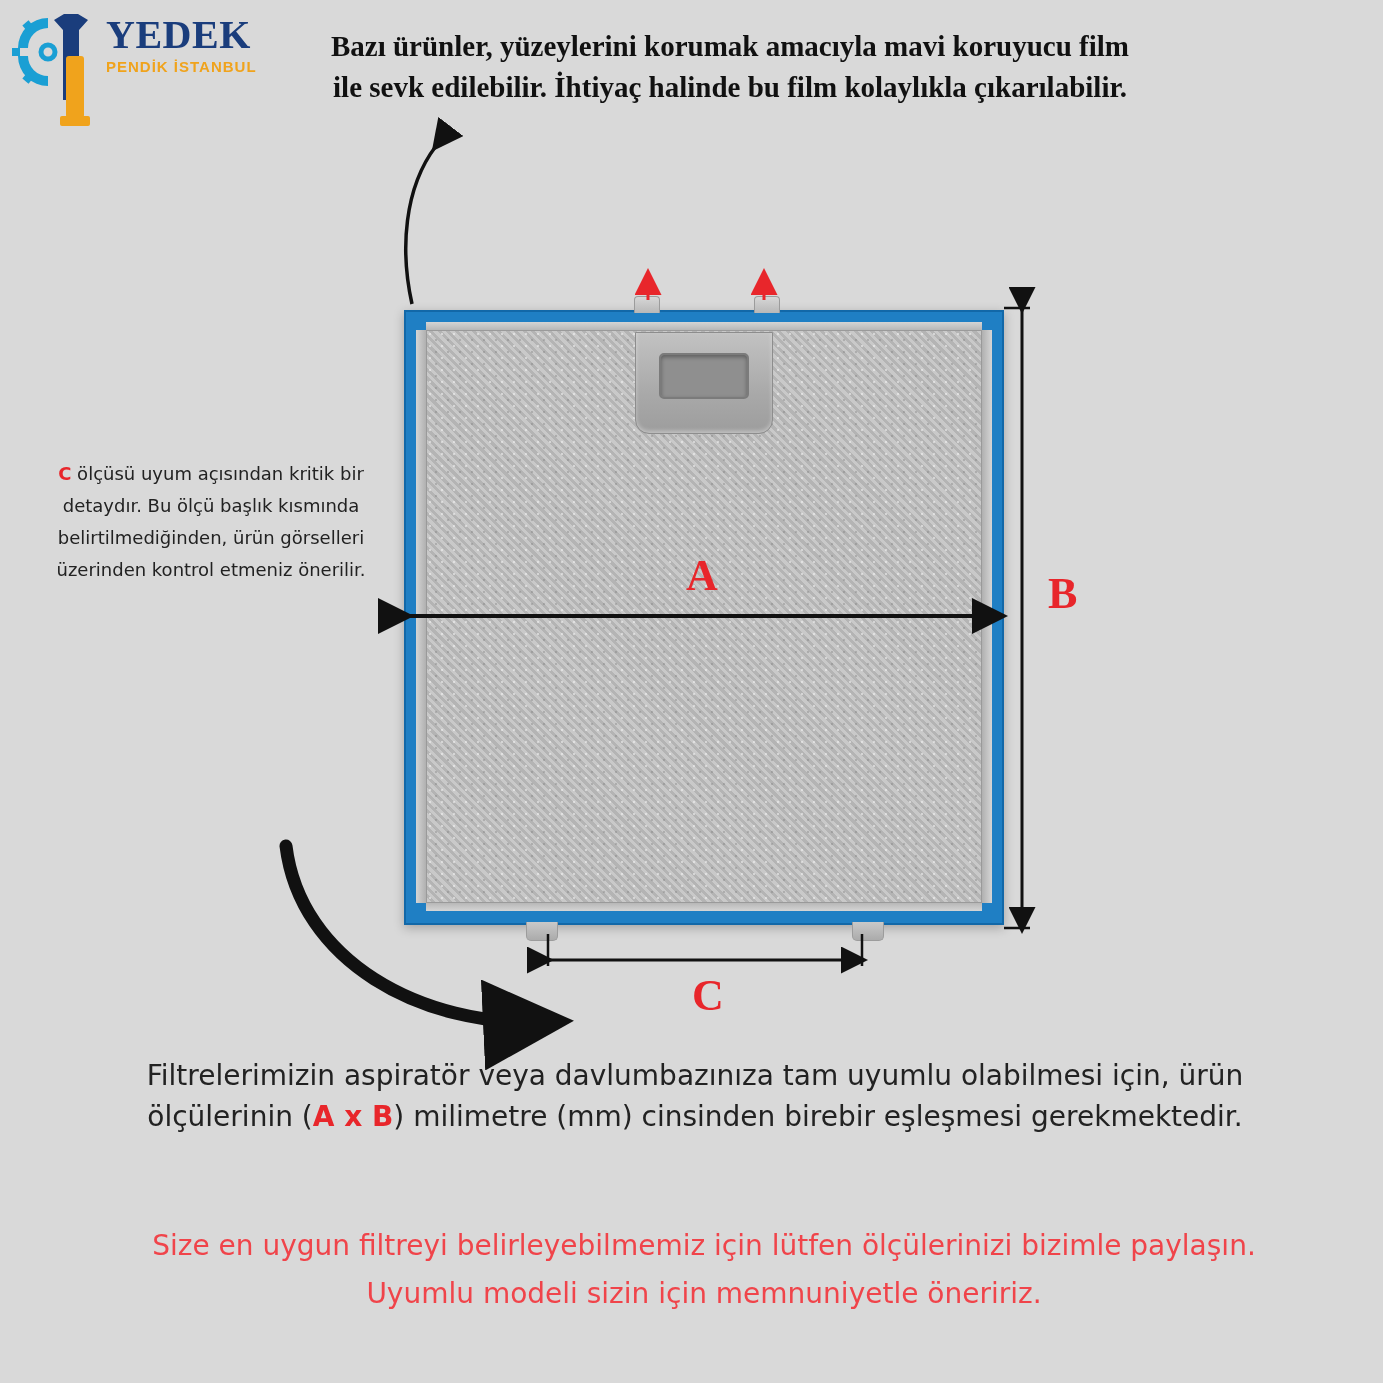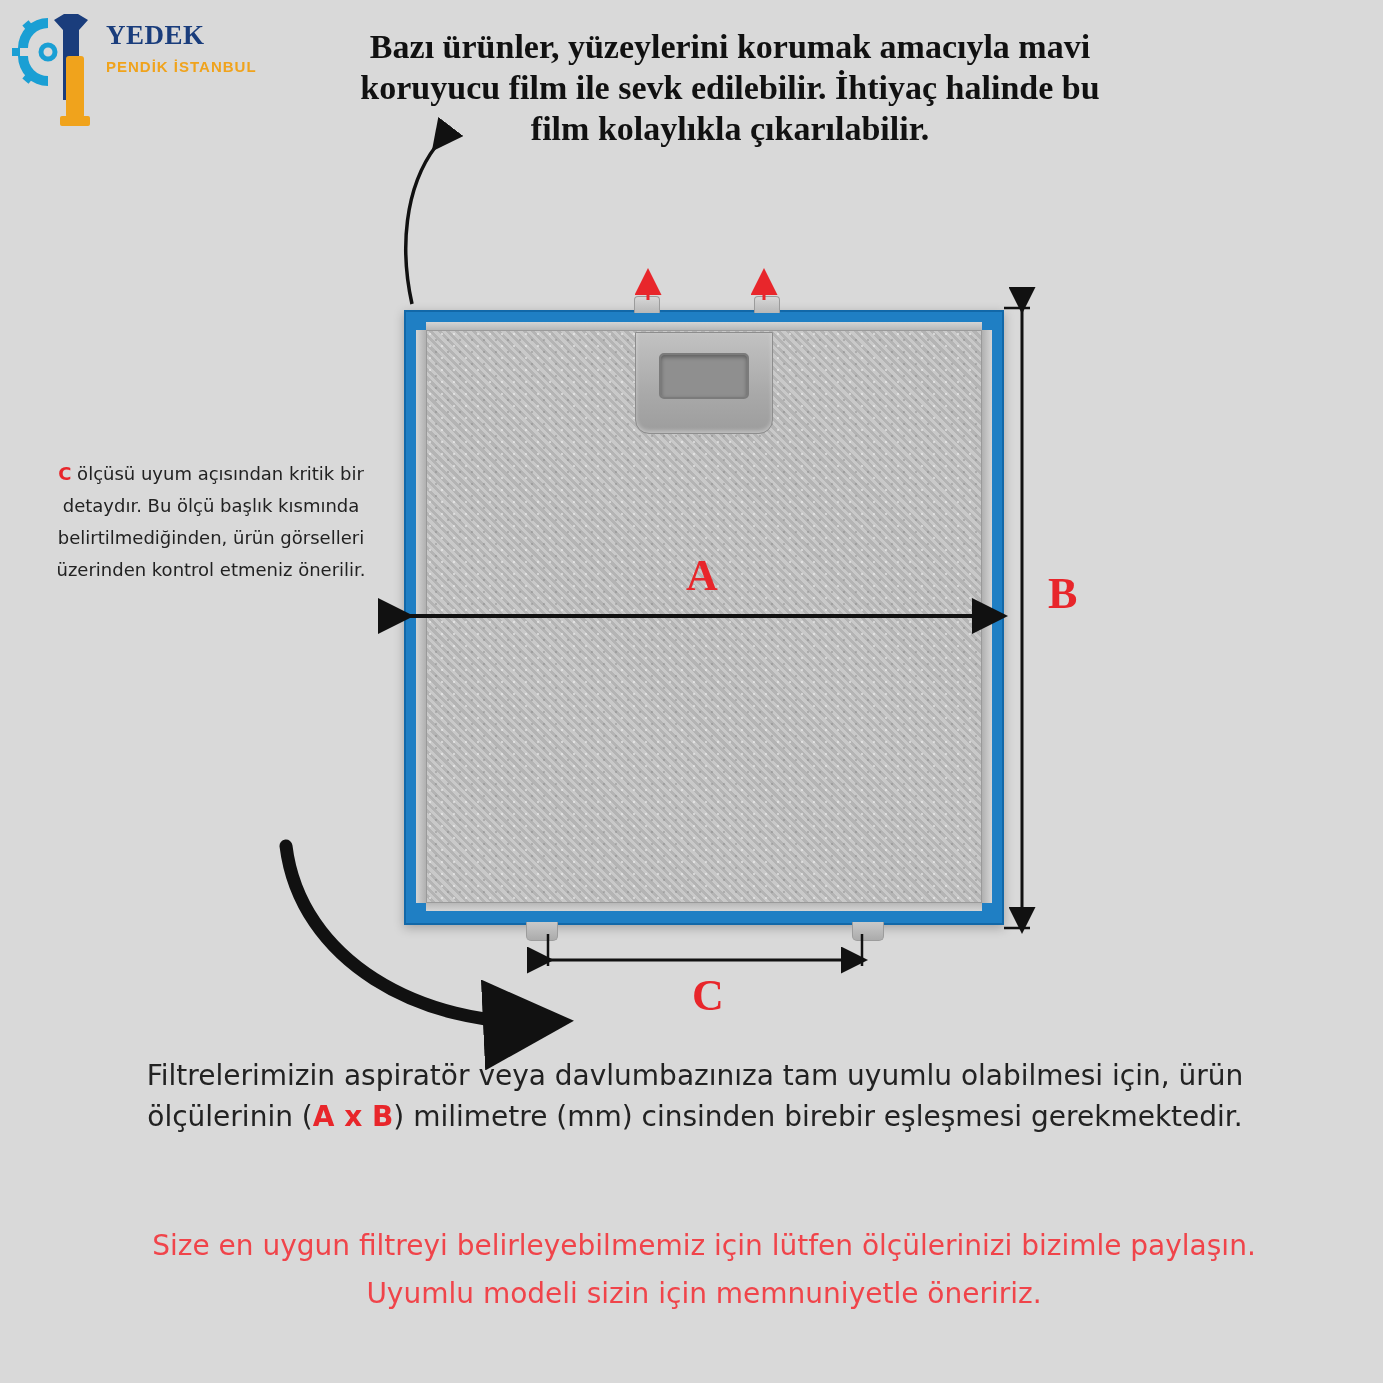--- a/index.html
+++ b/index.html
@@ -11,33 +11,33 @@
     overflow:hidden;
   }
   .stage{position:absolute;inset:0;}
 
   
   .logo{position:absolute;left:10px;top:8px;width:290px;height:125px;}
   .logo-mark{position:absolute;left:0;top:4px;width:100px;height:118px;}
   .logo-text{position:absolute;left:96px;top:6px;width:200px;text-align:left;}
   .logo-line1,.logo-line2{
     font-family:"Liberation Serif", serif;
-    font-weight:bold;font-size:27px;color:#1a3d7c;line-height:42px;letter-spacing:.5px;
+    font-weight:bold;font-size:40px;color:#1a3d7c;line-height:42px;letter-spacing:.5px;
   }
   .logo-sub{
     font-family:"Liberation Sans", sans-serif;
     font-weight:bold;font-size:15px;color:#f0a31c;letter-spacing:1px;margin-top:2px;
   }
 
   
   .top-note{
     position:absolute;left:330px;top:26px;width:800px;
     text-align:center;
     font-family:"Liberation Serif", serif;
-    font-weight:bold;font-size:34px;line-height:41px;color:#111;
+    font-weight:bold;font-size:29px;line-height:41px;color:#111;
   }
 
   
   .tirnak-note{
     position:absolute;left:462px;top:210px;width:420px;
     text-align:center;font-size:19px;line-height:28px;color:#333;
     font-family:"DejaVu Sans", sans-serif;
   }
   .tirnak-note .red{color:#e8262b;font-weight:bold;}
 

